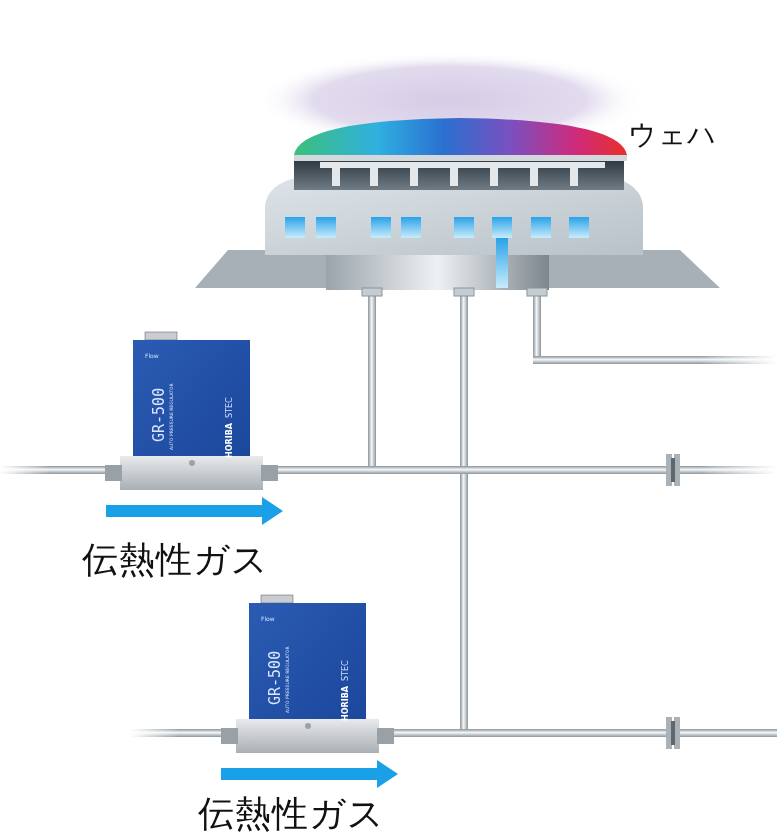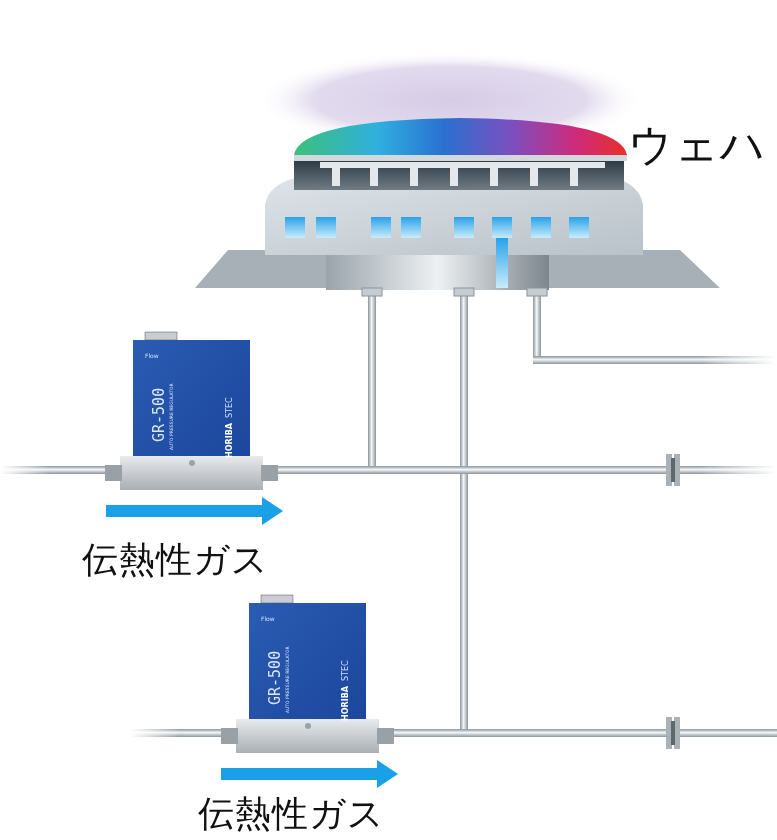--- a/index.html
+++ b/index.html
@@ -1,19 +1,19 @@
 <!DOCTYPE html>
 <html><head>
 <meta charset="utf-8">
 <style>
   html,body{margin:0;padding:0;background:#fff;}
   body{width:777px;height:840px;position:relative;overflow:hidden;font-family:"DejaVu Sans",sans-serif;}
   svg{position:absolute;left:0;top:0;}
   .lbl{position:absolute;color:#111;font-family:"DejaVu Sans",sans-serif;white-space:nowrap;}
-  #wafer-label{left:628px;top:116px;font-size:44px;letter-spacing:1px;}
+  #wafer-label{left:628px;top:116px;font-size:28px;letter-spacing:1px;}
   #gas1-label{left:82px;top:536px;font-size:36px;letter-spacing:1px;}
   #gas2-label{left:198px;top:790px;font-size:36px;letter-spacing:1px;}
 </style>
 </head>
 <body>
 
 <svg width="777" height="840" viewBox="0 0 777 840">
   <defs>
     <radialGradient id="plasma" cx="50%" cy="50%" r="50%">
       <stop offset="0%" stop-color="#d6cce6"></stop>

